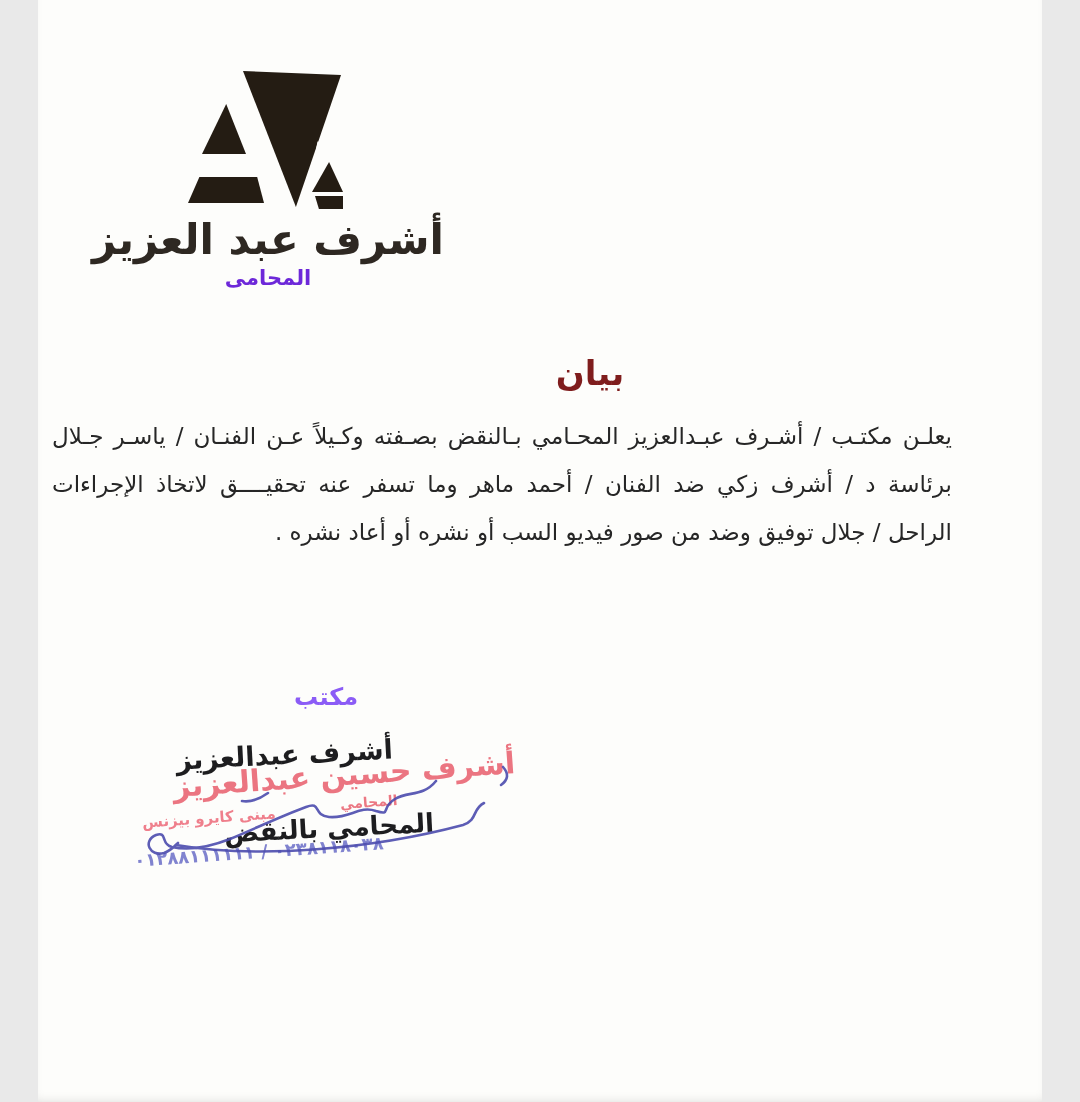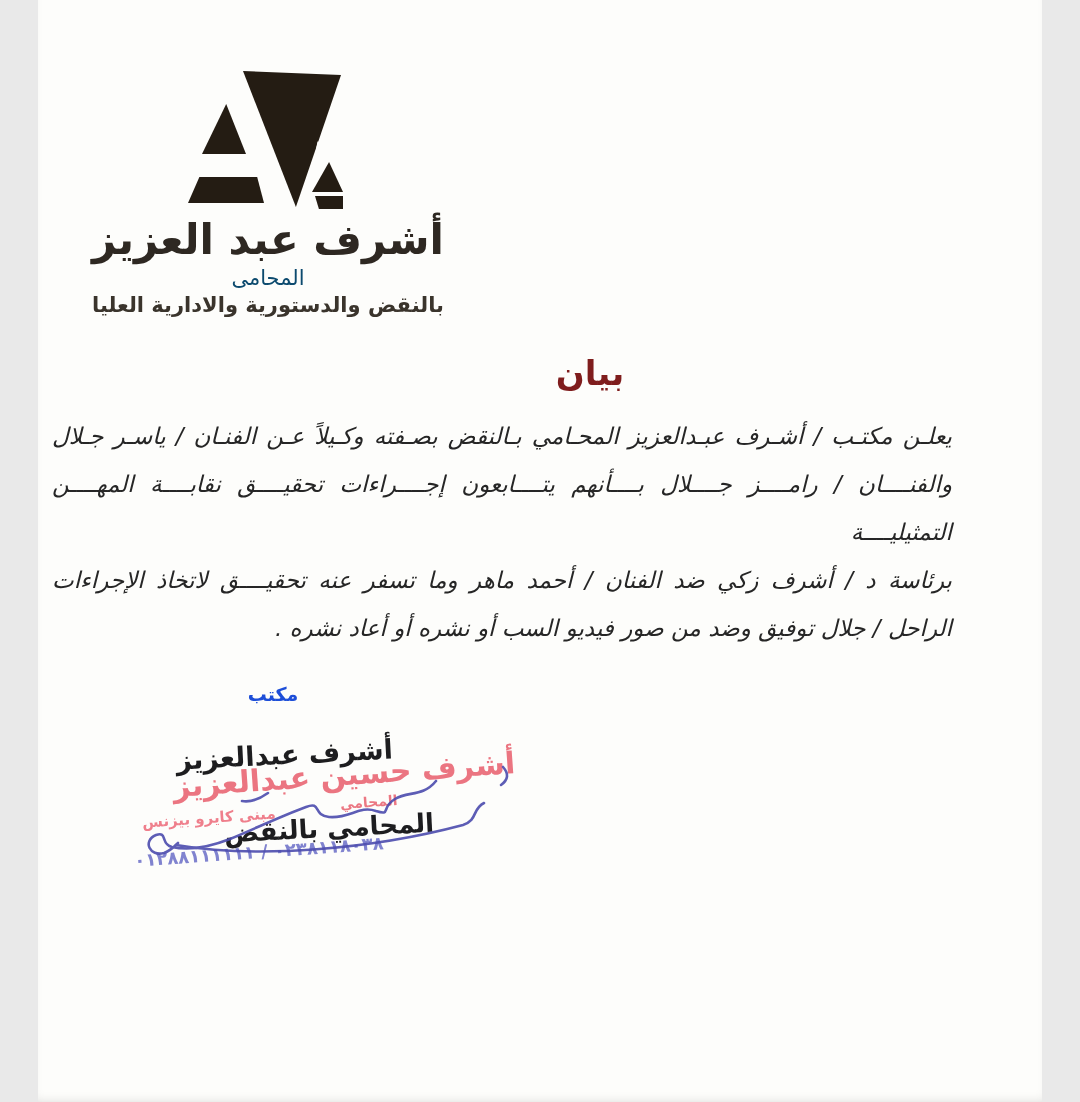--- a/index.html
+++ b/index.html
@@ -22,39 +22,39 @@
   .logo-mark { position:relative; width:160px; height:152px; margin:0 auto 6px auto; }
   .logo-shape { position:absolute; background:#241c13; }
   .tri-big   { left:55px; top:13px; width:98px; height:136px; clip-path:polygon(0 0, 100% 3%, 54% 100%); }
   .tri-notch { left:128px; top:85px; width:18px; height:15px; background:#fdfdfb; transform:rotate(10deg); }
   .tri-small { left:14px; top:46px; width:44px; height:50px; clip-path:polygon(55% 0, 100% 100%, 0 100%); }
   .trapezoid { left:0px;  top:119px; width:76px; height:26px; clip-path:polygon(15% 0, 91% 0, 100% 100%, 0 100%); }
   .a-tri     { left:124px; top:104px; width:31px; height:30px; clip-path:polygon(55% 0, 100% 100%, 0 100%); }
   .a-bar     { left:127px; top:138px; width:28px; height:13px; clip-path:polygon(0 0, 100% 0, 100% 100%, 14% 100%); }
 
   .firm-name { font-size:42px; font-weight:bold; color:#2e2822; letter-spacing:-1px; line-height:1.15; }
-  .firm-title { font-size:21px; color:#0c4a6e; font-weight:normal; margin-top:2px; }
+  .firm-title { font-size:21px; color:#6d28d9; font-weight:bold; margin-top:2px; }
   .firm-subtitle { font-size:21px; color:#3a342c; font-weight:bold; margin-top:3px; }
 
   
   .doc-title {
     position:absolute; left:12px; top:353px; width:1080px;
     text-align:center; direction:rtl;
     font-size:34px; font-weight:bold; color:#7f1d1d;
   }
   .doc-body {
     position:absolute; right:90px; top:412px; width:900px;
     direction:rtl; font-size:23px; color:#262626; line-height:48px;
   }
-  .doc-line { text-align:justify; text-align-last:justify;font-style:italic; }
+  .doc-line { text-align:justify; text-align-last:justify; }
   .doc-line.last-line { text-align-last:right; }
   .doc-closing {
     position:absolute; left:150px; top:683px; width:170px;
-    text-align:center; direction:rtl;
-    font-size:19px; font-weight:bold; color:#1d4ed8;
+    direction:rtl;
+    font-size:24px; font-weight:bold; color:#8b5cf6;
   }
 
   
   .sig-block { position:absolute; left:80px; top:735px; width:430px; height:160px; }
   .sig-block > * { position:absolute; direction:rtl; white-space:nowrap; }
   .stamp-name {
     left:30px; top:22px; width:392px; text-align:center;
     font-size:30px; font-weight:bold; color:#ea6a77;
     transform:rotate(-4deg); opacity:.92; z-index:1;
   }
@@ -89,28 +89,26 @@
     <div class="logo-mark">
       <div class="logo-shape tri-big"></div>
       <div class="tri-notch" style="position:absolute;"></div>
       <div class="logo-shape tri-small"></div>
       <div class="logo-shape trapezoid"></div>
       <div class="logo-shape a-tri"></div>
       <div class="logo-shape a-bar"></div>
     </div>
     <div class="firm-name">أشرف عبد العزيز</div>
     <div class="firm-title">المحامى</div>
-    <div class="firm-subtitle">بالنقض والدستورية والادارية العليا</div>
   </div>
 
   <div class="doc-title">بيان</div>
 
   <div class="doc-body">
     <div class="doc-line">يعلـن مكتـب / أشـرف عبـدالعزيز المحـامي بـالنقض بصـفته وكـيلاً عـن الفنـان / ياسـر جـلال</div>
-    <div class="doc-line">والفنــــان / رامــــز جــــلال بــــأنهم يتــــابعون إجــــراءات تحقيــــق نقابــــة المهــــن التمثيليــــة</div>
     <div class="doc-line">برئاسة د / أشرف زكي ضد الفنان / أحمد ماهر وما تسفر عنه تحقيــــق لاتخاذ الإجراءات</div>
     <div class="doc-line last-line">الراحل / جلال توفيق وضد من صور فيديو السب أو نشره أو أعاد نشره .</div>
   </div>
 
   <div class="doc-closing">مكتب</div>
 
   <div class="sig-block">
     <div class="stamp-name">أشرف حسين عبدالعزيز</div>
     <div class="stamp-title">المحامي</div>
     <div class="stamp-address">مبنى كايرو بيزنس</div>

